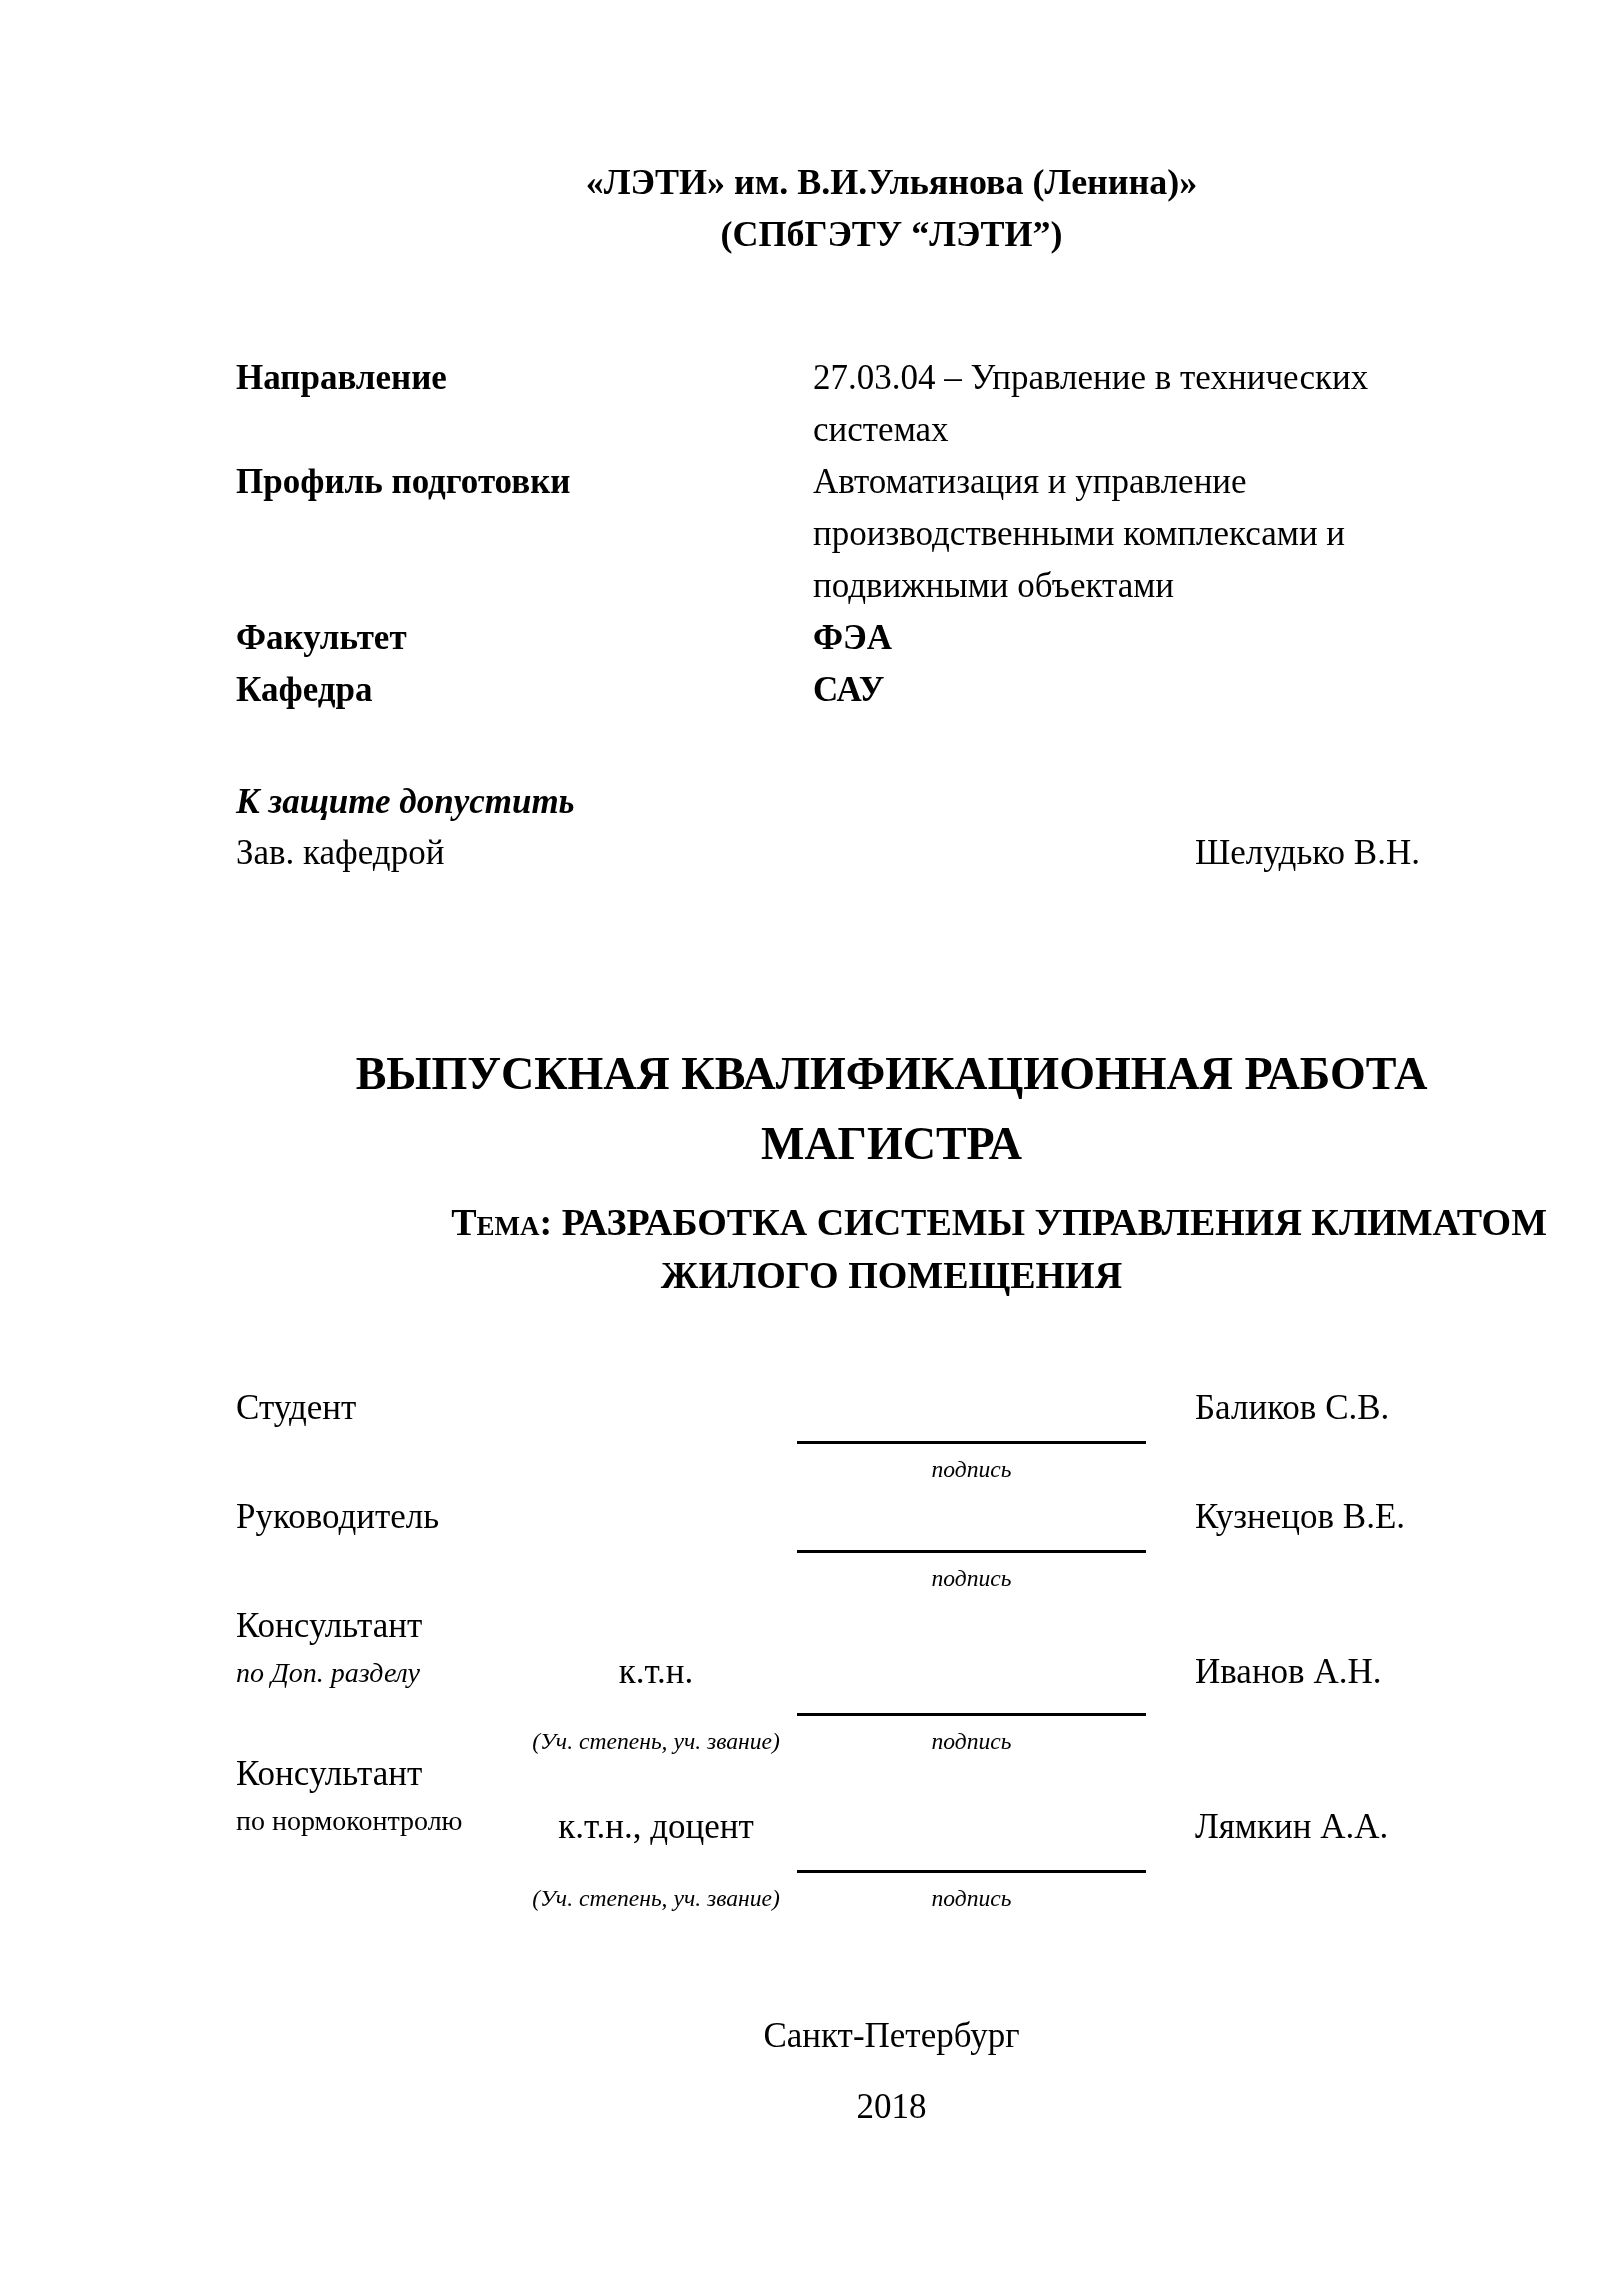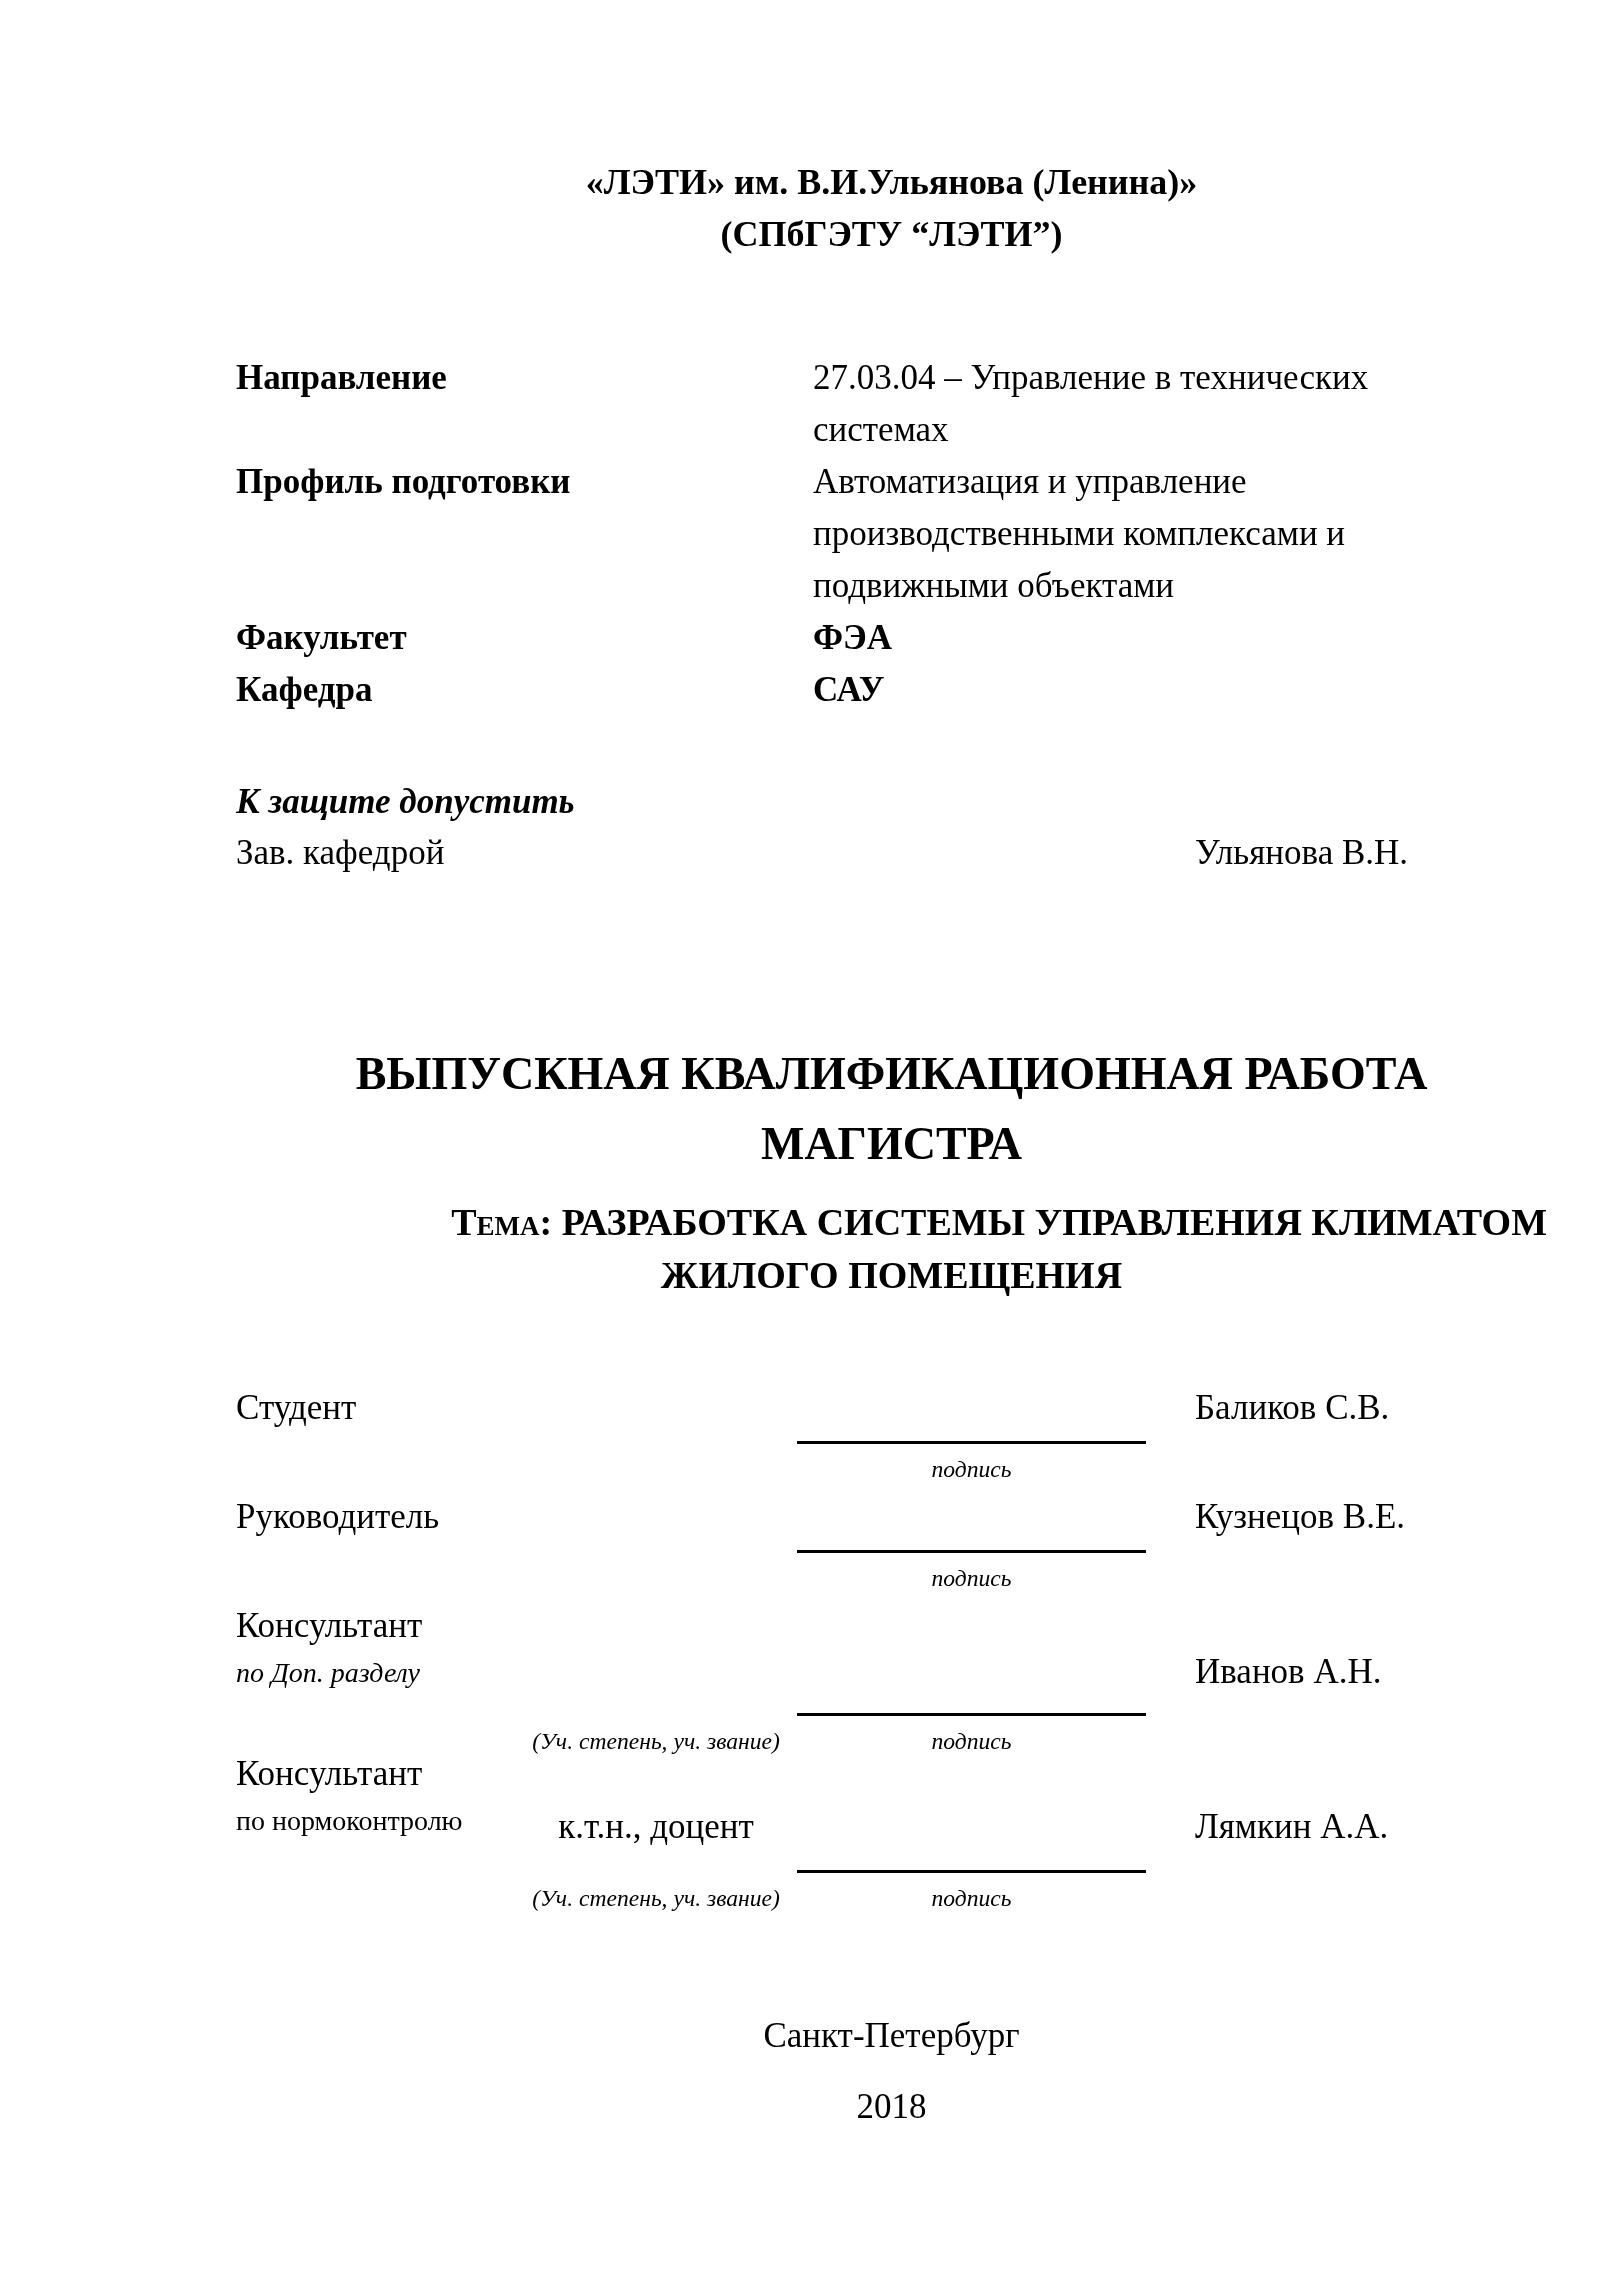--- a/index.html
+++ b/index.html
@@ -134,39 +134,40 @@
     <div class="label">Профиль подготовки</div>
     <div class="value">Автоматизация и управление производственными комплексами и подвижными объектами</div>
     <div class="label">Факультет</div>
     <div class="value bold">ФЭА</div>
     <div class="label">Кафедра</div>
     <div class="value bold">САУ</div>
   </div>
 
   <div class="abs approve-heading">К защите допустить</div>
   <div class="abs approve-role">Зав. кафедрой</div>
-  <div class="abs approve-name">Ульянова В.Н.</div>
+  <div class="abs approve-name">Шелудько В.Н.</div>
 
   <div class="abs title-line" style="top:1038px;">ВЫПУСКНАЯ КВАЛИФИКАЦИОННАЯ РАБОТА</div>
   <div class="abs title-line" style="top:1108px;">МАГИСТРА</div>
   <div class="abs theme-line" style="top:1196px;text-align:right;"><span class="smallcaps">Тема:</span>&nbsp;<span>РАЗРАБОТКА СИСТЕМЫ УПРАВЛЕНИЯ КЛИМАТОМ</span></div>
   <div class="abs theme-line" style="top:1249px;">ЖИЛОГО ПОМЕЩЕНИЯ</div>
 
   <div class="abs role" style="top:1382px;">Студент</div>
   <div class="abs sig-line" style="top:1441px;"></div>
   <div class="abs sig-caption" style="top:1454px;">подпись</div>
   <div class="abs signee" style="top:1382px;">Баликов С.В.</div>
 
   <div class="abs role" style="top:1491px;">Руководитель</div>
   <div class="abs sig-line" style="top:1550px;"></div>
   <div class="abs sig-caption" style="top:1563px;">подпись</div>
   <div class="abs signee" style="top:1491px;">Кузнецов В.Е.</div>
 
   <div class="abs role" style="top:1600px;">Консультант</div>
   <div class="abs role-detail" style="top:1655px;font-style:italic;">по Доп. разделу</div>
+  <div class="abs degree" style="top:1646px;">к.т.н.</div>
   <div class="abs sig-line" style="top:1713px;"></div>
   <div class="abs degree-caption" style="top:1726px;">(Уч. степень, уч. звание)</div>
   <div class="abs sig-caption" style="top:1726px;">подпись</div>
   <div class="abs signee" style="top:1646px;">Иванов А.Н.</div>
 
   <div class="abs role" style="top:1748px;">Консультант</div>
   <div class="abs role-detail" style="top:1803px;">по нормоконтролю</div>
   <div class="abs degree" style="top:1801px;">к.т.н., доцент</div>
   <div class="abs sig-line" style="top:1870px;"></div>
   <div class="abs degree-caption" style="top:1883px;">(Уч. степень, уч. звание)</div>

